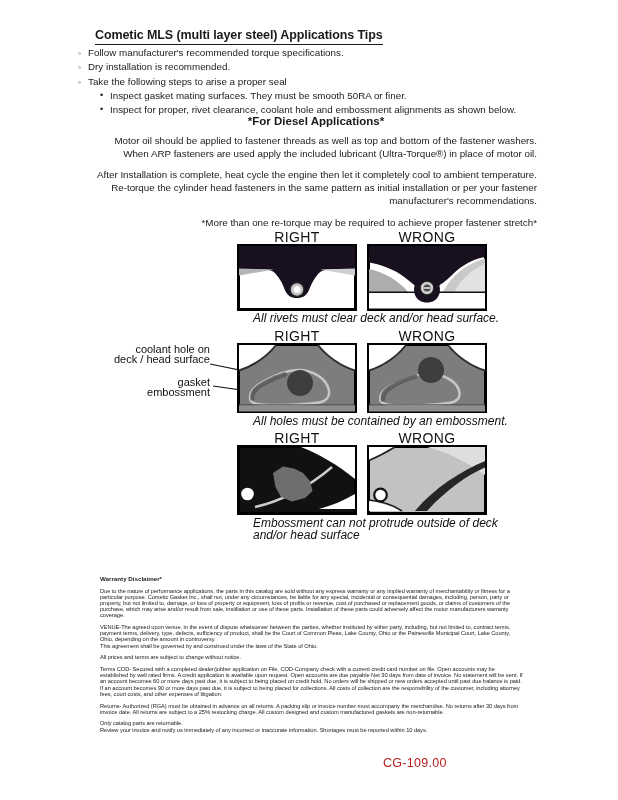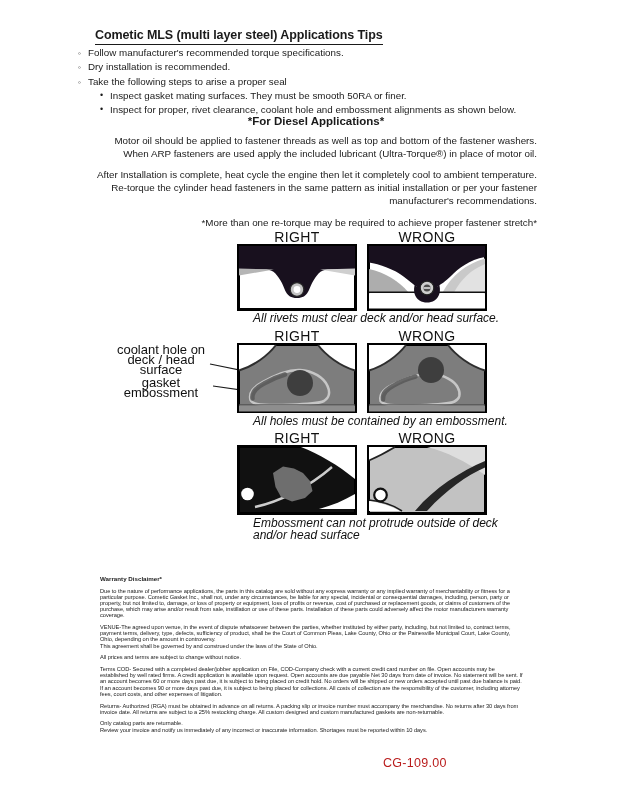--- a/index.html
+++ b/index.html
@@ -21,21 +21,21 @@
   .diesel{position:absolute;left:95px;top:115px;width:442px;font-size:9.8px;line-height:12.8px;}
   .diesel h2{font-size:11.5px;font-weight:bold;margin:0 0 7px 0;text-align:center;}
   .diesel p{margin:0 0 9px 0;text-align:right;}
 
   
   .fig-label{position:absolute;width:120px;text-align:center;font-size:14px;
              letter-spacing:0.4px;color:#111;}
   .panel{position:absolute;width:120px;}
   .caption{position:absolute;left:253px;width:292px;font-size:12px;line-height:11.5px;
            color:#111;white-space:pre-line;font-style:italic;}
-  .annot{position:absolute;width:98px;text-align:center;font-size:13px;line-height:9.8px;
+  .annot{position:absolute;width:98px;text-align:right;font-size:11px;line-height:9.8px;
          color:#111;white-space:pre-line;}
   .leader{position:absolute;left:208px;top:358px;}
 
   
   .legal{position:absolute;left:100px;top:575px;width:424px;color:#222;}
   .legal h3{font-size:6.2px;margin:0 0 5.5px 0;font-weight:bold;}
   .legal p{font-size:5.7px;line-height:6.2px;letter-spacing:-0.05px;margin:0 0 5.5px 0;
            white-space:pre-line;}
 
   .pagenum{position:absolute;left:383px;top:756px;font-size:12.5px;letter-spacing:0.3px;color:#b91c1c;}

